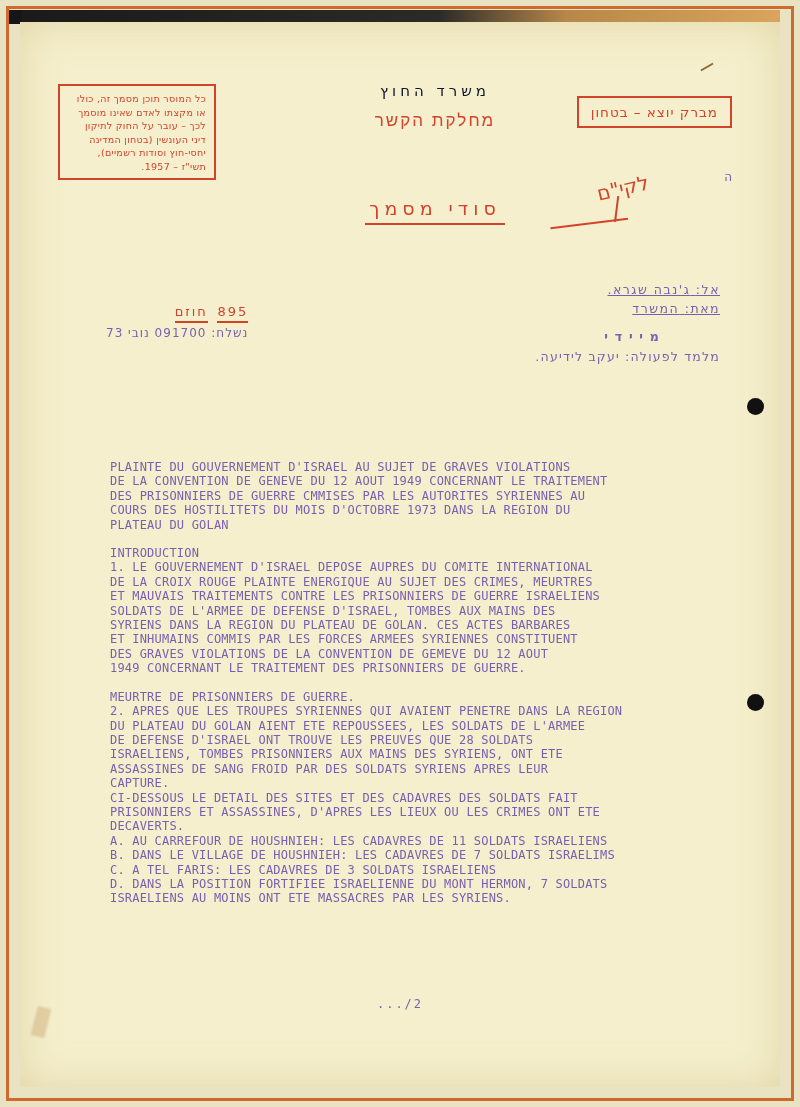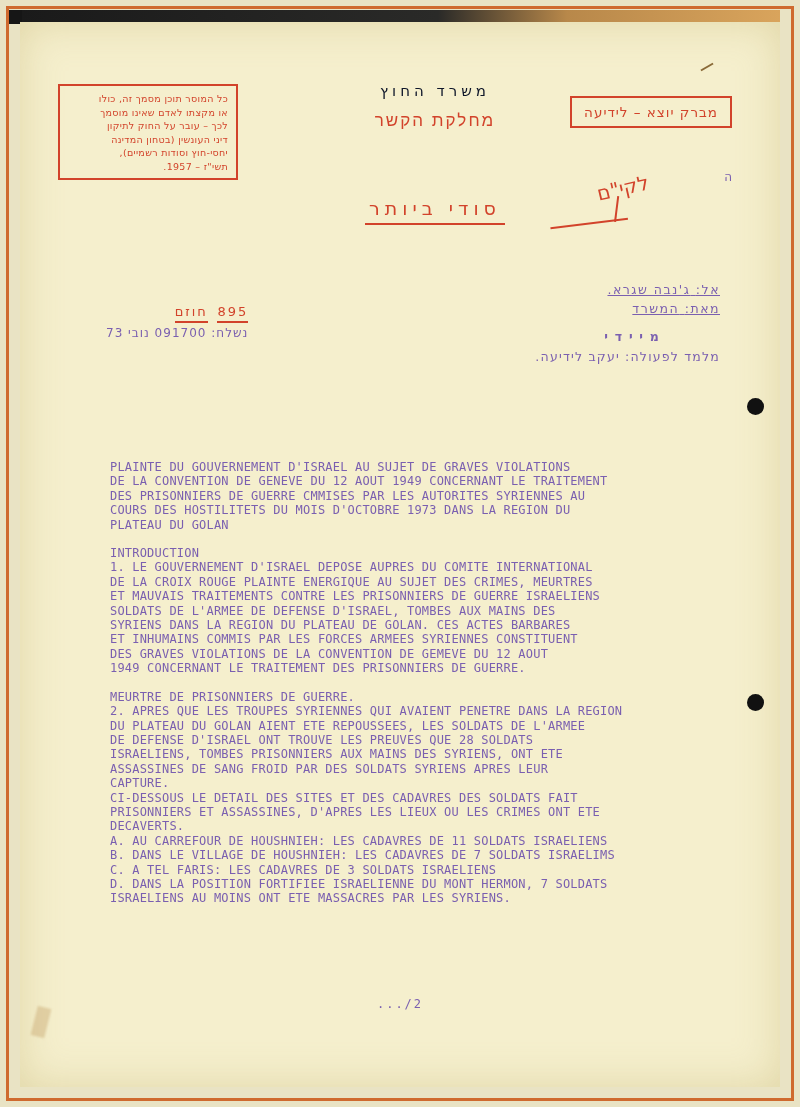--- a/index.html
+++ b/index.html
@@ -48,21 +48,21 @@
     position: absolute;
     left: 6px; top: 10px;
     width: 16px; height: 14px;
     background: #161616;
   }
 
   
   #secrecy-box {
     position: absolute;
     left: 38px; top: 62px;
-    width: 180px;
+    width: 158px;
     border: 2px solid #d2432b;
     padding: 6px 8px 5px 8px;
     box-sizing: border-box;
     text-align: right;
     direction: rtl;
   }
   #secrecy-box .line {
     font-family: "DejaVu Sans", sans-serif;
     font-size: 9.5px;
     line-height: 13.5px;
@@ -301,27 +301,27 @@
       <div class="line">יחסי-חוץ וסודות רשמיים),</div>
       <div class="line">תשי"ז – 1957.</div>
     </div>
 
     <div id="ministry">
       <div class="m1">משרד החוץ</div>
       <div class="m2">מחלקת הקשר</div>
     </div>
 
     <div id="outgoing-box">
-      <span>מברק יוצא – לידיעה</span>
+      <span>מברק יוצא – בטחון</span>
     </div>
 
     <div id="right-letter">ה</div>
 
     <div id="top-secret">
-      <span class="ts">סודי ביותר</span>
+      <span class="ts">סודי מסמך</span>
     </div>
 
     <div id="scrawl">
       <span>לקי"ם</span>
       <span class="sline"></span>
       <span class="stick"></span>
     </div>
 
     <div id="refblock">
       <div>

